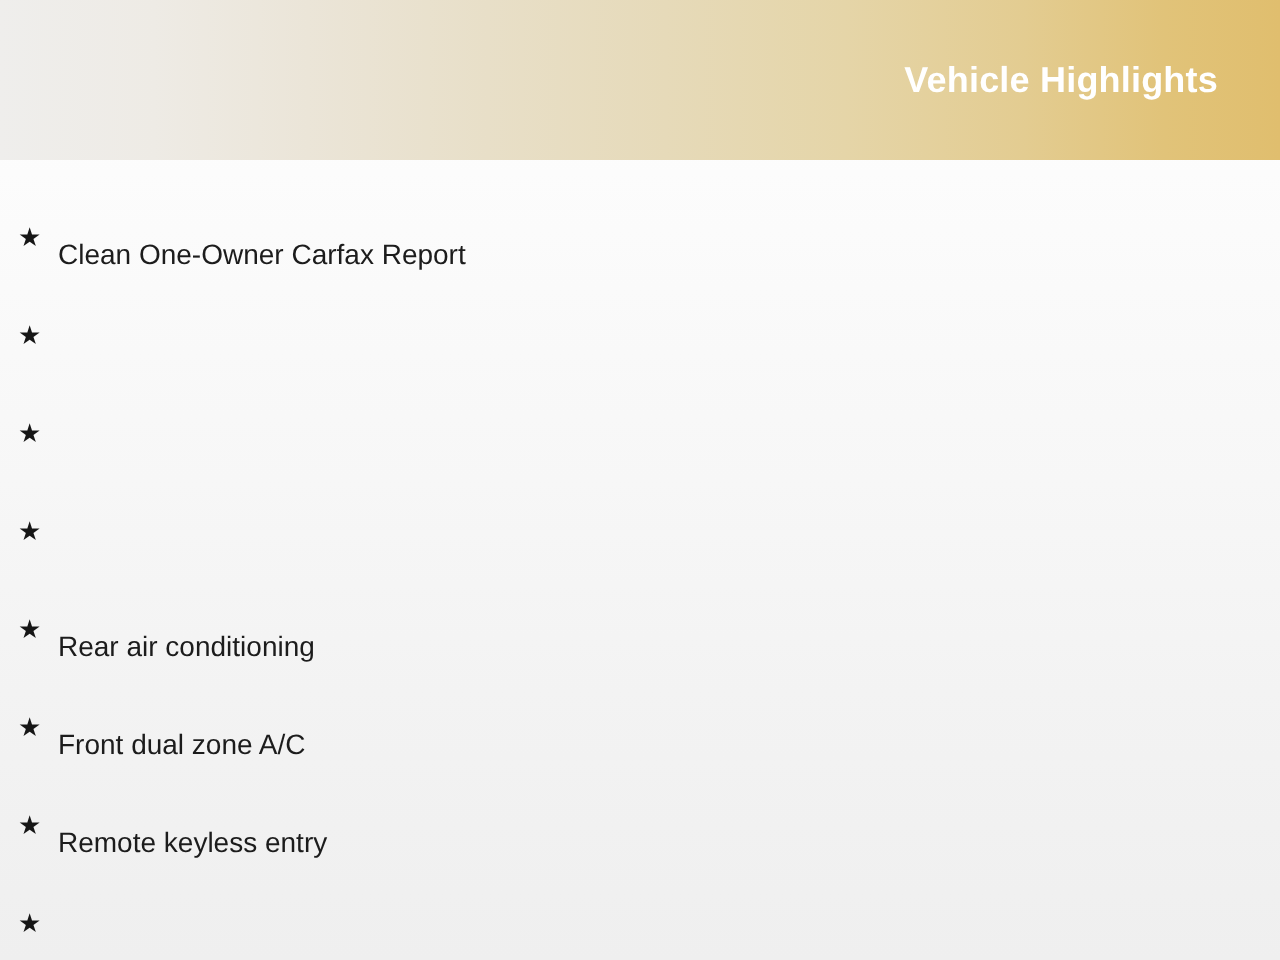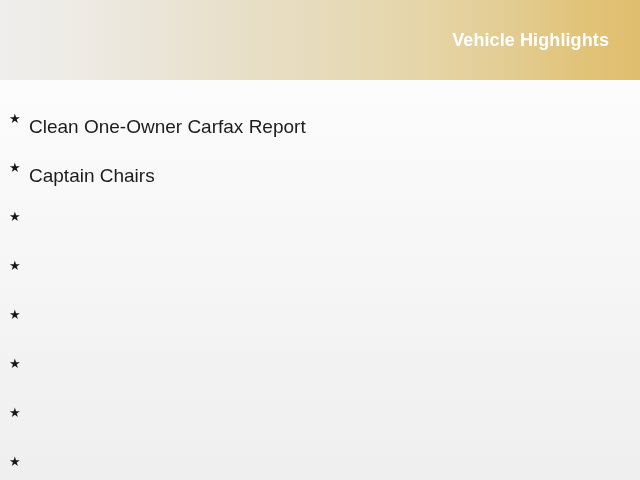--- a/index.html
+++ b/index.html
@@ -80,21 +80,21 @@
     flex: 0 0 auto;
     width: 20px;
     font-size: 13px;
     line-height: 1;
     color: #161616;
     text-align: left;
   }
 
   .highlight-label {
     flex: 0 1 auto;
-    font-size: 19px;
+    font-size: 14px;
     line-height: 1.2;
     color: #1c1c1c;
     white-space: nowrap;
     margin-top: 18px;
   }
 </style>
 </head>
 <body>
 
 <div id="page">
@@ -105,41 +105,43 @@
 
   <ul id="highlights-list">
 
     <li class="highlight-item">
       <span class="star-icon">★</span>
       <span class="highlight-label">Clean One-Owner Carfax Report</span>
     </li>
 
     <li class="highlight-item">
       <span class="star-icon">★</span>
-      <span class="highlight-label">Captain Chairs</span>
     </li>
 
     <li class="highlight-item">
       <span class="star-icon">★</span>
     </li>
 
     <li class="highlight-item">
       <span class="star-icon">★</span>
     </li>
 
     <li class="highlight-item">
       <span class="star-icon">★</span>
+      <span class="highlight-label">Rear air conditioning</span>
     </li>
 
     <li class="highlight-item">
       <span class="star-icon">★</span>
+      <span class="highlight-label">Front dual zone A/C</span>
     </li>
 
     <li class="highlight-item">
       <span class="star-icon">★</span>
+      <span class="highlight-label">Remote keyless entry</span>
     </li>
 
     <li class="highlight-item">
       <span class="star-icon">★</span>
     </li>
 
   </ul>
 
 </div>
 

